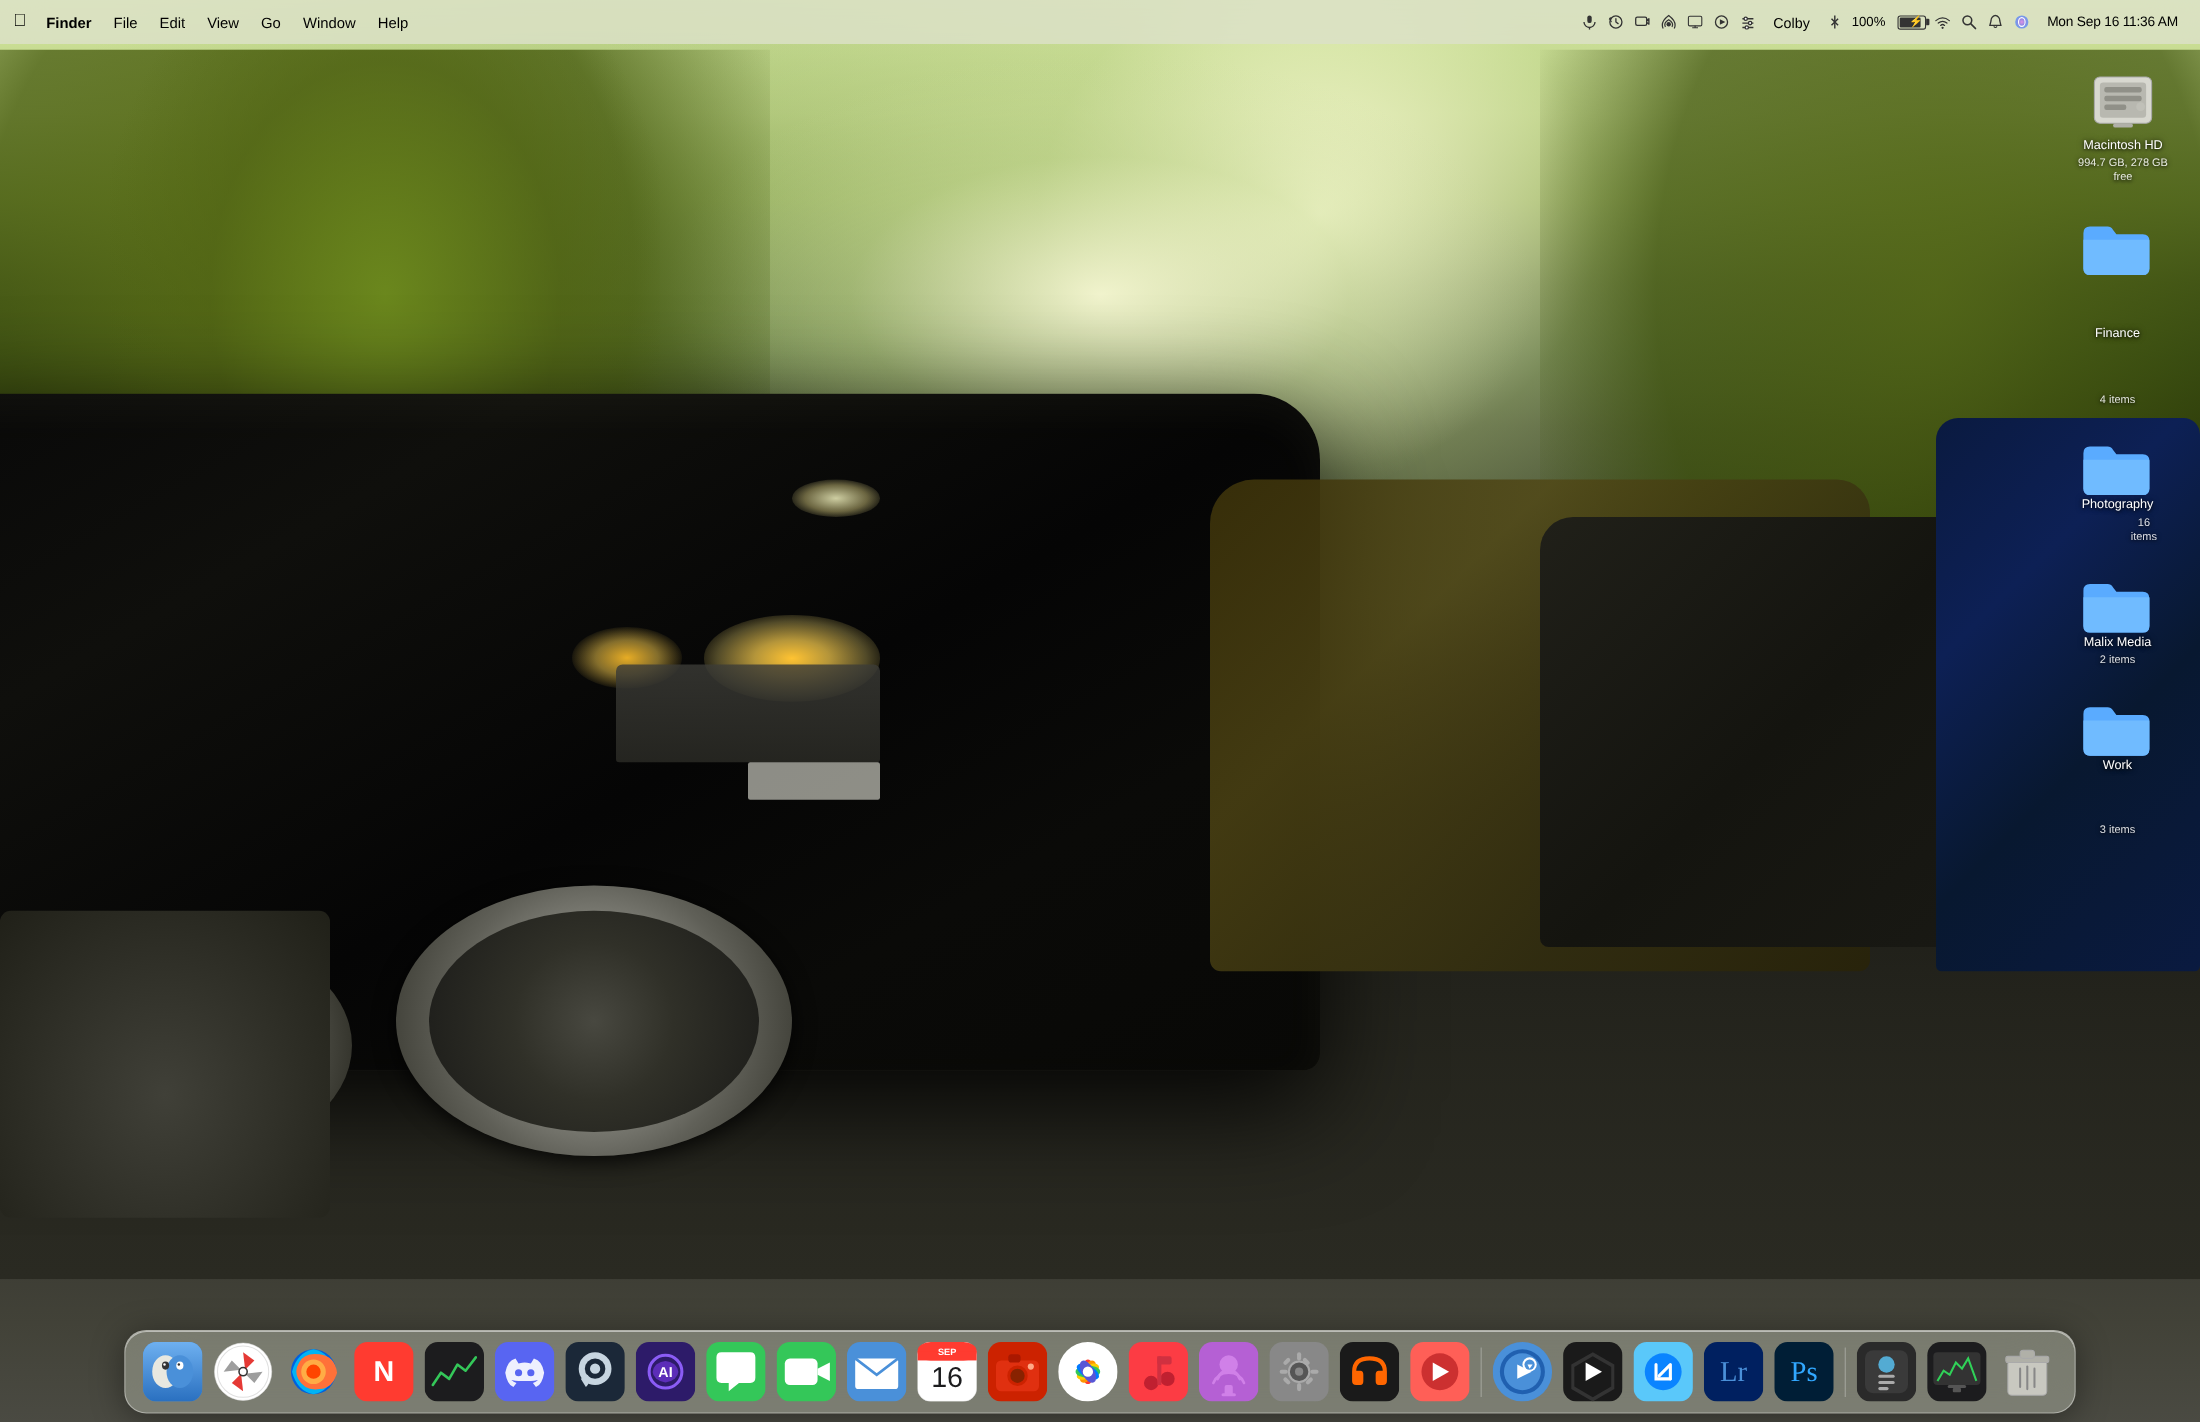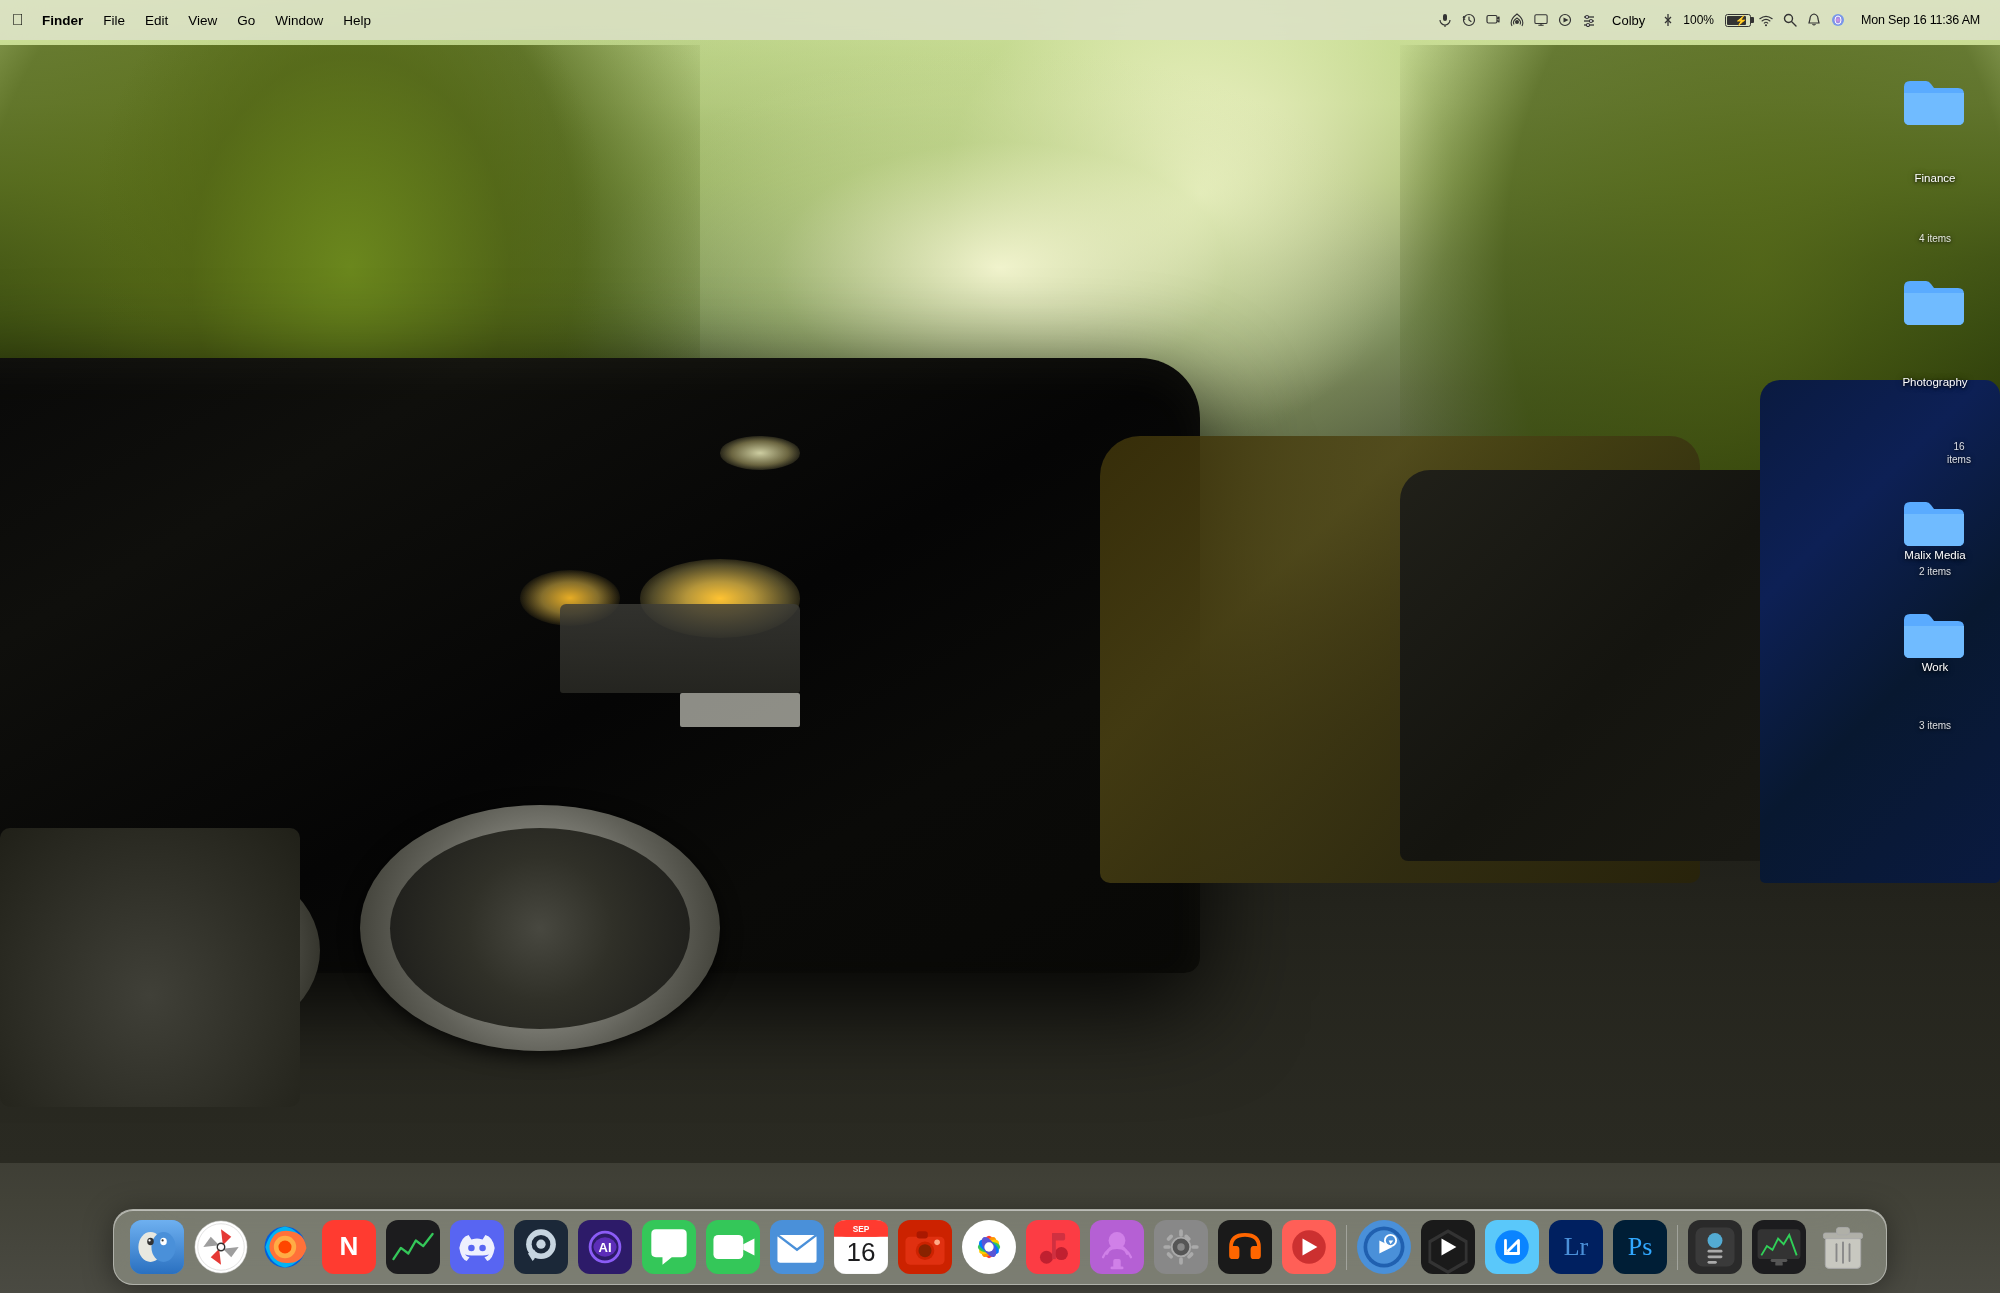--- a/index.html
+++ b/index.html
@@ -393,33 +393,48 @@
           <ellipse cx="7" cy="7" rx="3" ry="4" fill="none" stroke="white" stroke-width="1"></ellipse>
         </svg>
       </div>
 
       <span class="menu-item" style="font-size:12.5px;letter-spacing:-0.2px;white-space:nowrap;">Mon Sep 16  11:36 AM</span>
     </div>
   </div>
 
   <div class="desktop-items">
 
+    <div class="desktop-item" style="width:100px;">
+      <div class="hd-icon">
+        <svg width="62" height="62" viewBox="0 0 62 62">
+          <rect x="5" y="10" width="52" height="42" rx="5" fill="#d8d8d0" stroke="#aaa" stroke-width="1"></rect>
+          <rect x="10" y="15" width="42" height="32" rx="3" fill="#b8b8b0"></rect>
+          <rect x="14" y="19" width="34" height="5" rx="2" fill="#909088"></rect>
+          <rect x="14" y="27" width="34" height="5" rx="2" fill="#909088"></rect>
+          <rect x="14" y="35" width="20" height="5" rx="2" fill="#909088"></rect>
+          <circle cx="47" cy="37" r="4" fill="#c0c0b8"></circle>
+          <rect x="22" y="52" width="18" height="4" rx="2" fill="#b0b0a8"></rect>
+        </svg>
+      </div>
+      <div class="desktop-item-label">Macintosh HD</div>
+      <div class="desktop-item-label" style="font-size:10px;opacity:0.85;">994.7 GB, 278 GB free</div>
+    </div>
 
     <div class="desktop-item" style="margin-top:10px;gap:44px;">
       <div class="folder-icon">
         <svg class="folder-svg" viewBox="0 0 68 58">
           <path d="M4 18 Q4 12 10 12 L26 12 Q29 12 31 15 L34 19 H58 Q64 19 64 25 V50 Q64 56 58 56 H10 Q4 56 4 50Z" fill="#5aabff"></path>
           <path d="M4 24 H64 V50 Q64 56 58 56 H10 Q4 56 4 50Z" fill="#70bbff"></path>
         </svg>
       </div>
       <div class="desktop-item-label">Finance</div>
       <div class="desktop-item-label" style="font-size:10px;opacity:0.85;">4 items</div>
     </div>
 
-    <div class="desktop-item" style="margin-top:8px;gap:48px;">
+    <div class="desktop-item" style="margin-top:8px;">
       <div class="folder-icon">
         <svg class="folder-svg" viewBox="0 0 68 58">
           <path d="M4 18 Q4 12 10 12 L26 12 Q29 12 31 15 L34 19 H58 Q64 19 64 25 V50 Q64 56 58 56 H10 Q4 56 4 50Z" fill="#5aabff"></path>
           <path d="M4 24 H64 V50 Q64 56 58 56 H10 Q4 56 4 50Z" fill="#70bbff"></path>
         </svg>
       </div>
       <div class="desktop-item-label">Photography</div>
       <div class="desktop-item-label" style="font-size:10px;opacity:0.85;margin-left:48px;">16 items</div>
     </div>
 

